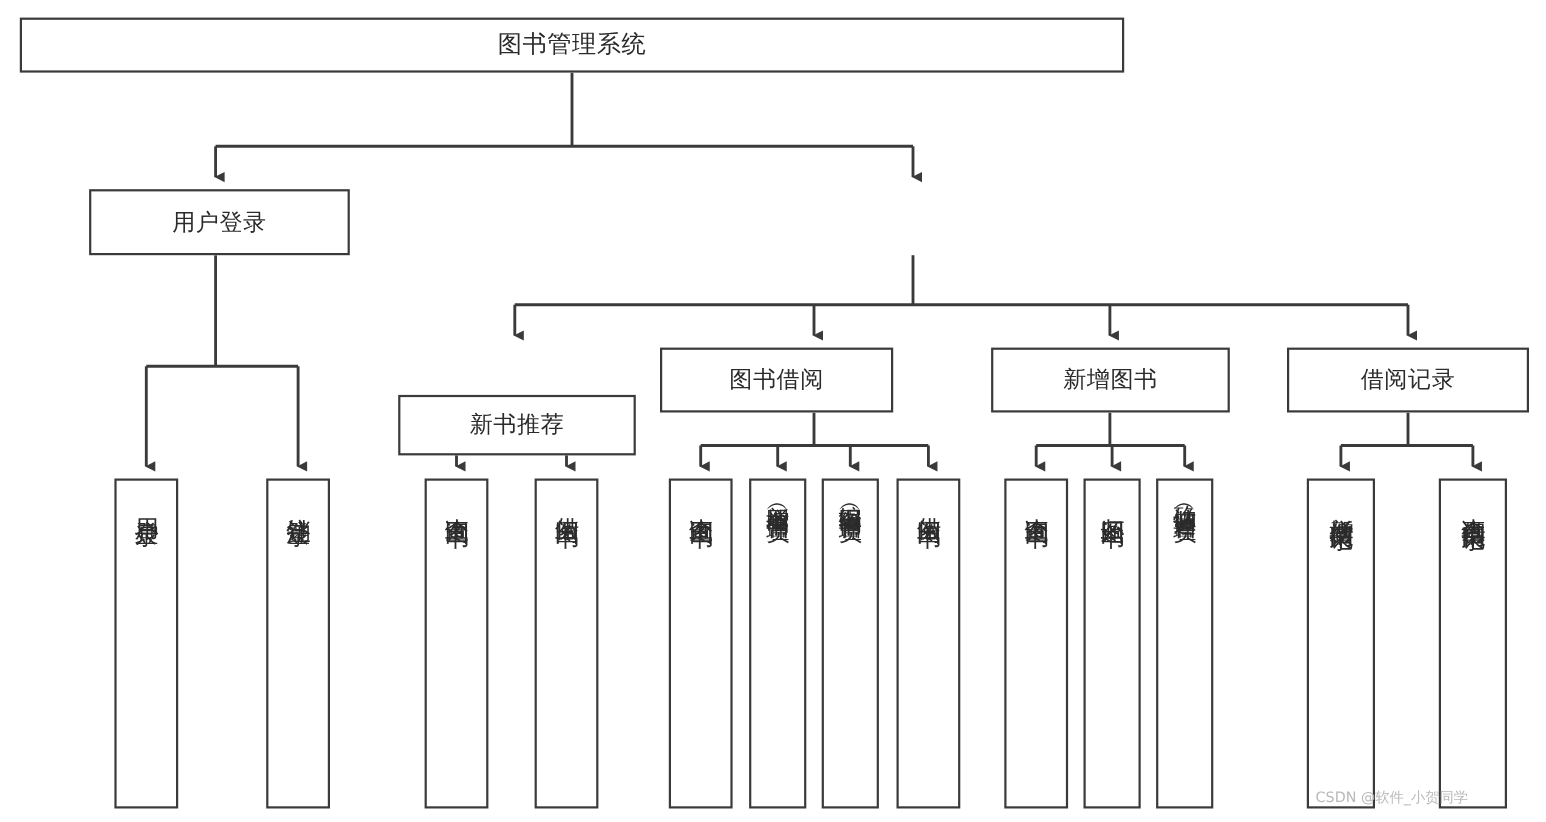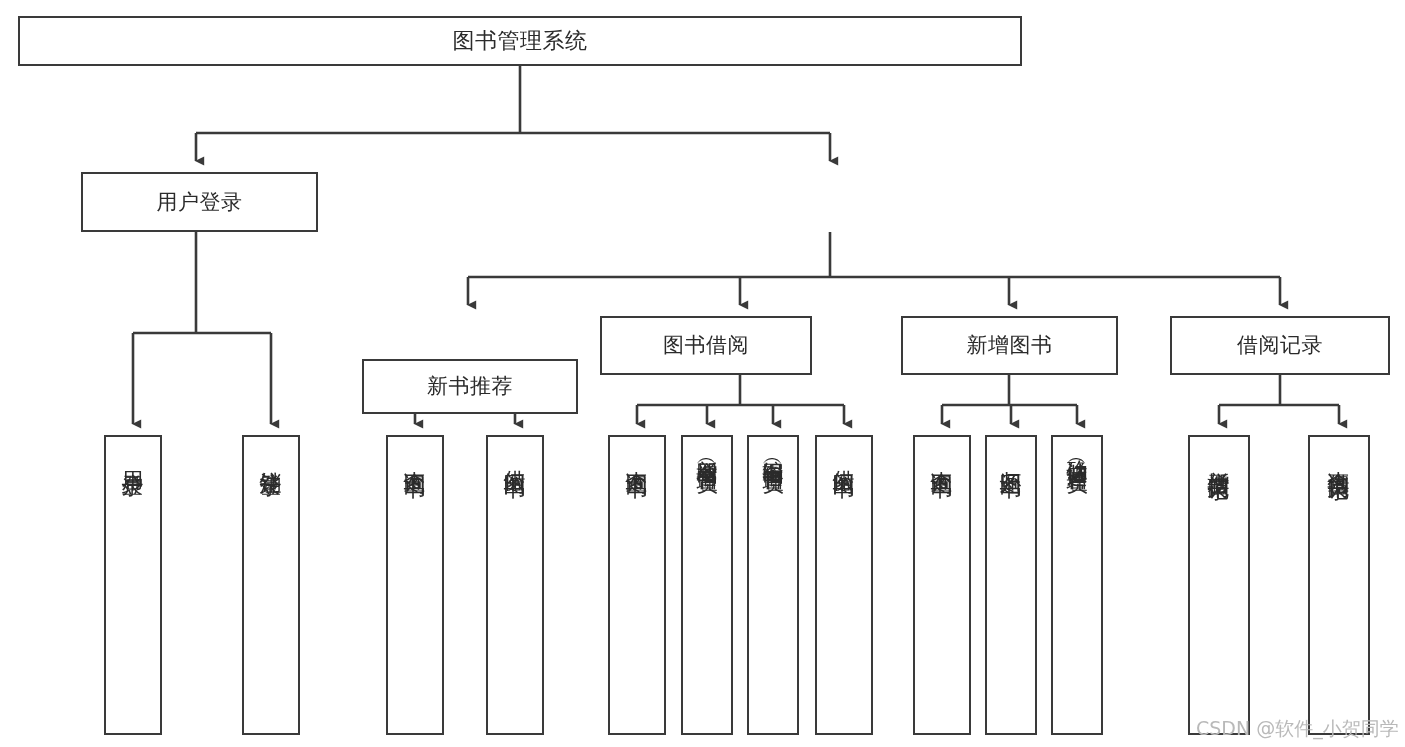--- a/index.html
+++ b/index.html
@@ -61,21 +61,21 @@
     line-height: 1.05;
     letter-spacing: 2px;
     white-space: nowrap;
   }
   .node.vertical.tall-text .node-label {
     font-size: 21px;
   }
   .watermark {
     position: absolute;
     color: #b9b9b9;
-    font-size: 19px;
+    font-size: 13px;
     white-space: nowrap;
     z-index: 5;
     font-family: "DejaVu Sans", "Liberation Sans", sans-serif;
   }
 </style>
 </head>
 <body>
 
 <div id="canvas">
 

